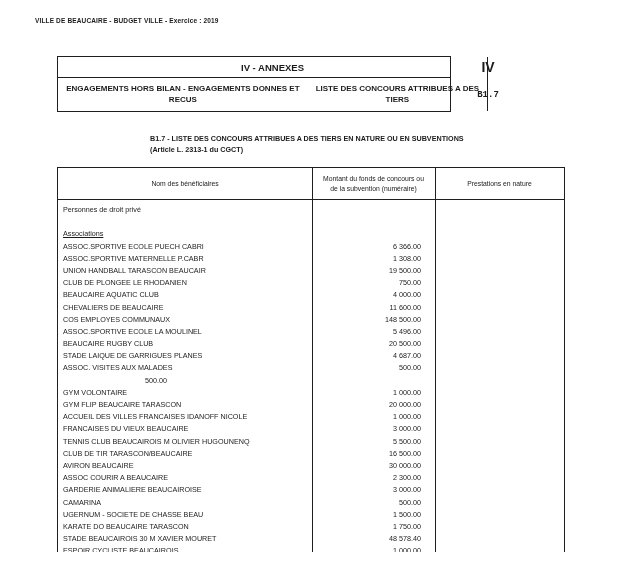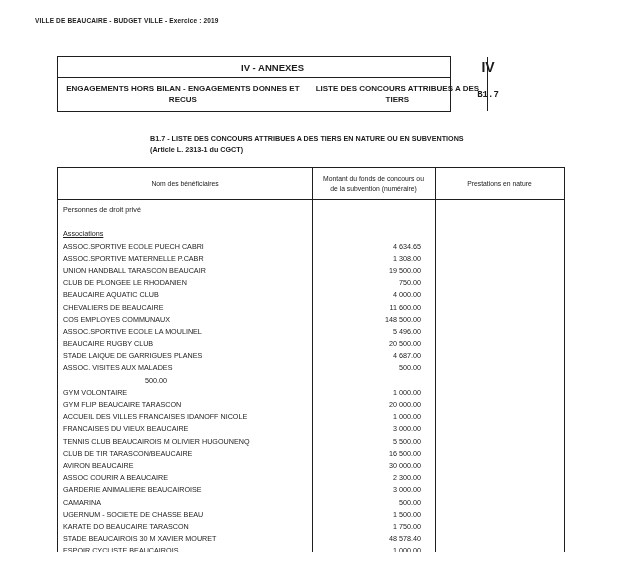--- a/index.html
+++ b/index.html
@@ -105,21 +105,21 @@
         <div class="td-amount"></div>
         <div class="td-nature"></div>
       </div>
       <div class="trow group">
         <div class="td-name">Associations</div>
         <div class="td-amount"></div>
         <div class="td-nature"></div>
       </div>
       <div class="trow item">
         <div class="td-name">ASSOC.SPORTIVE ECOLE PUECH CABRI</div>
-        <div class="td-amount">4 634.65</div>
+        <div class="td-amount">6 366.00</div>
         <div class="td-nature"></div>
       </div>
       <div class="trow item">
         <div class="td-name">ASSOC.SPORTIVE MATERNELLE P.CABR</div>
         <div class="td-amount">1 308.00</div>
         <div class="td-nature"></div>
       </div>
       <div class="trow item">
         <div class="td-name">UNION HANDBALL TARASCON BEAUCAIR</div>
         <div class="td-amount">19 500.00</div>

